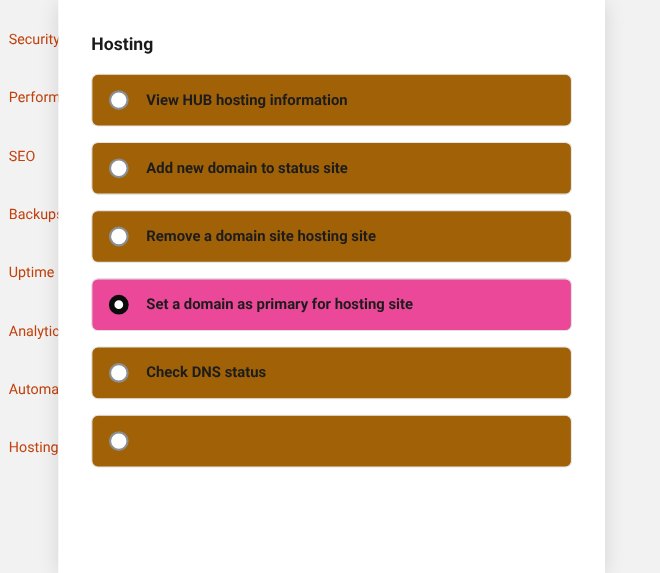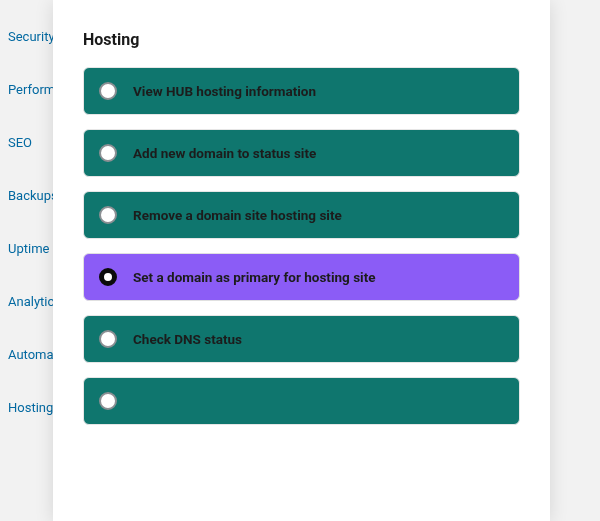--- a/index.html
+++ b/index.html
@@ -13,21 +13,21 @@
     }
     .sidebar {
       position: absolute;
       left: 8px;
       top: 0;
       width: 80px;
       padding-top: 29px;
     }
     .sidebar-item {
       font-size: 13px;
-      color: #0369a1;
+      color: #c2410c;
       margin-bottom: 38px;
       white-space: nowrap;
       overflow: hidden;
       cursor: pointer;
     }
     .modal {
       position: absolute;
       left: 53px;
       top: 0;
       width: 497px;
@@ -44,24 +44,24 @@
       margin-bottom: 18px;
     }
     .option {
       display: flex;
       align-items: center;
       border: 1px solid #e6e6e6;
       border-radius: 6px;
       padding: 14px 15px;
       margin-bottom: 14px;
       cursor: pointer;
-      background: #0f766e;
+      background: #a16207;
     }
     .option.selected {
-      background: #8b5cf6;
+      background: #ec4899;
       border-color: #e0e0e0;
     }
     .radio {
       width: 18px;
       height: 18px;
       border: 2px solid #8b8f93;
       border-radius: 50%;
       margin-right: 16px;
       flex-shrink: 0;
       position: relative;

